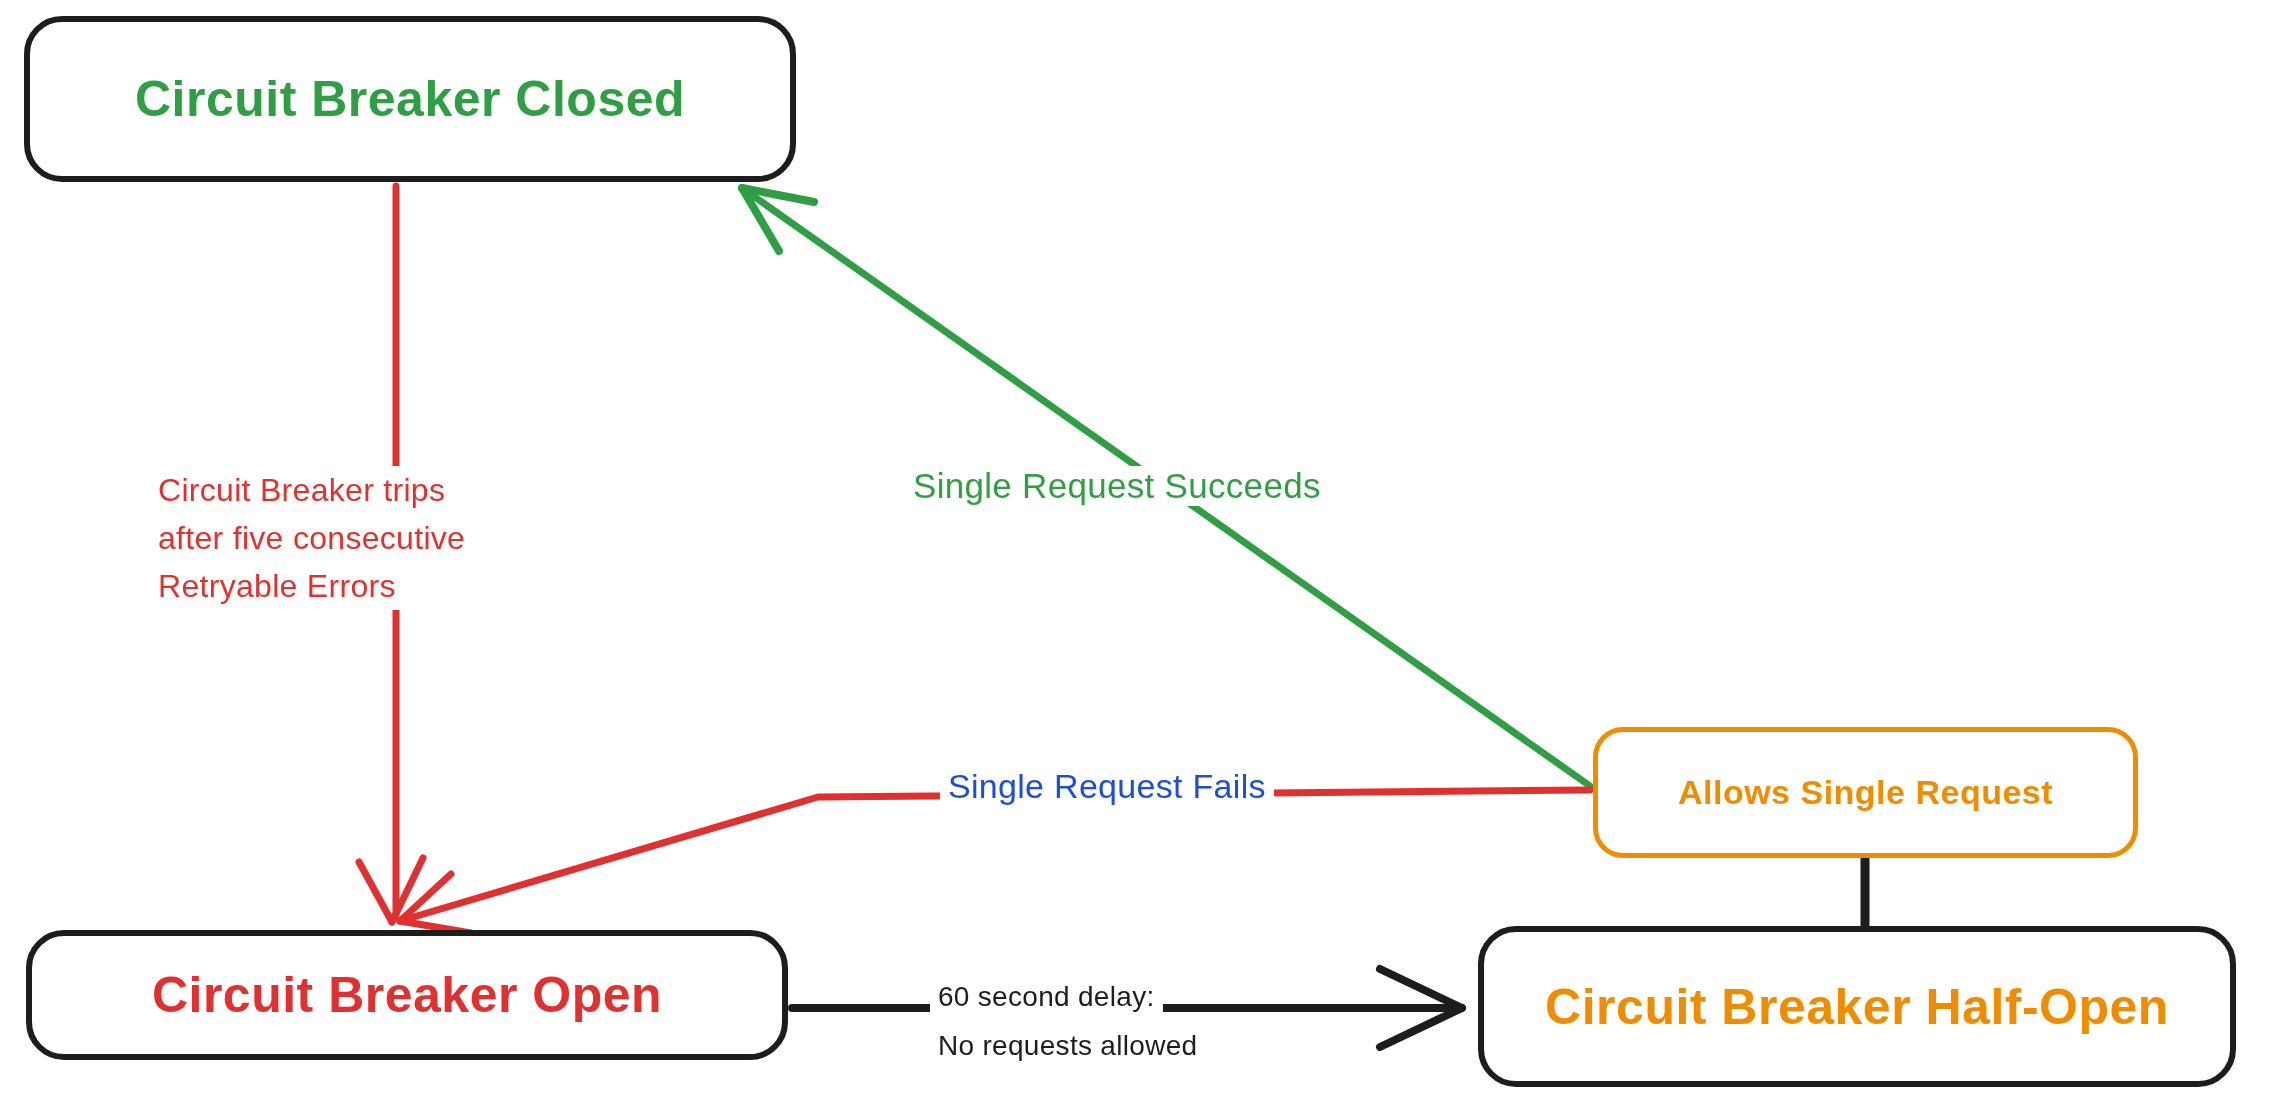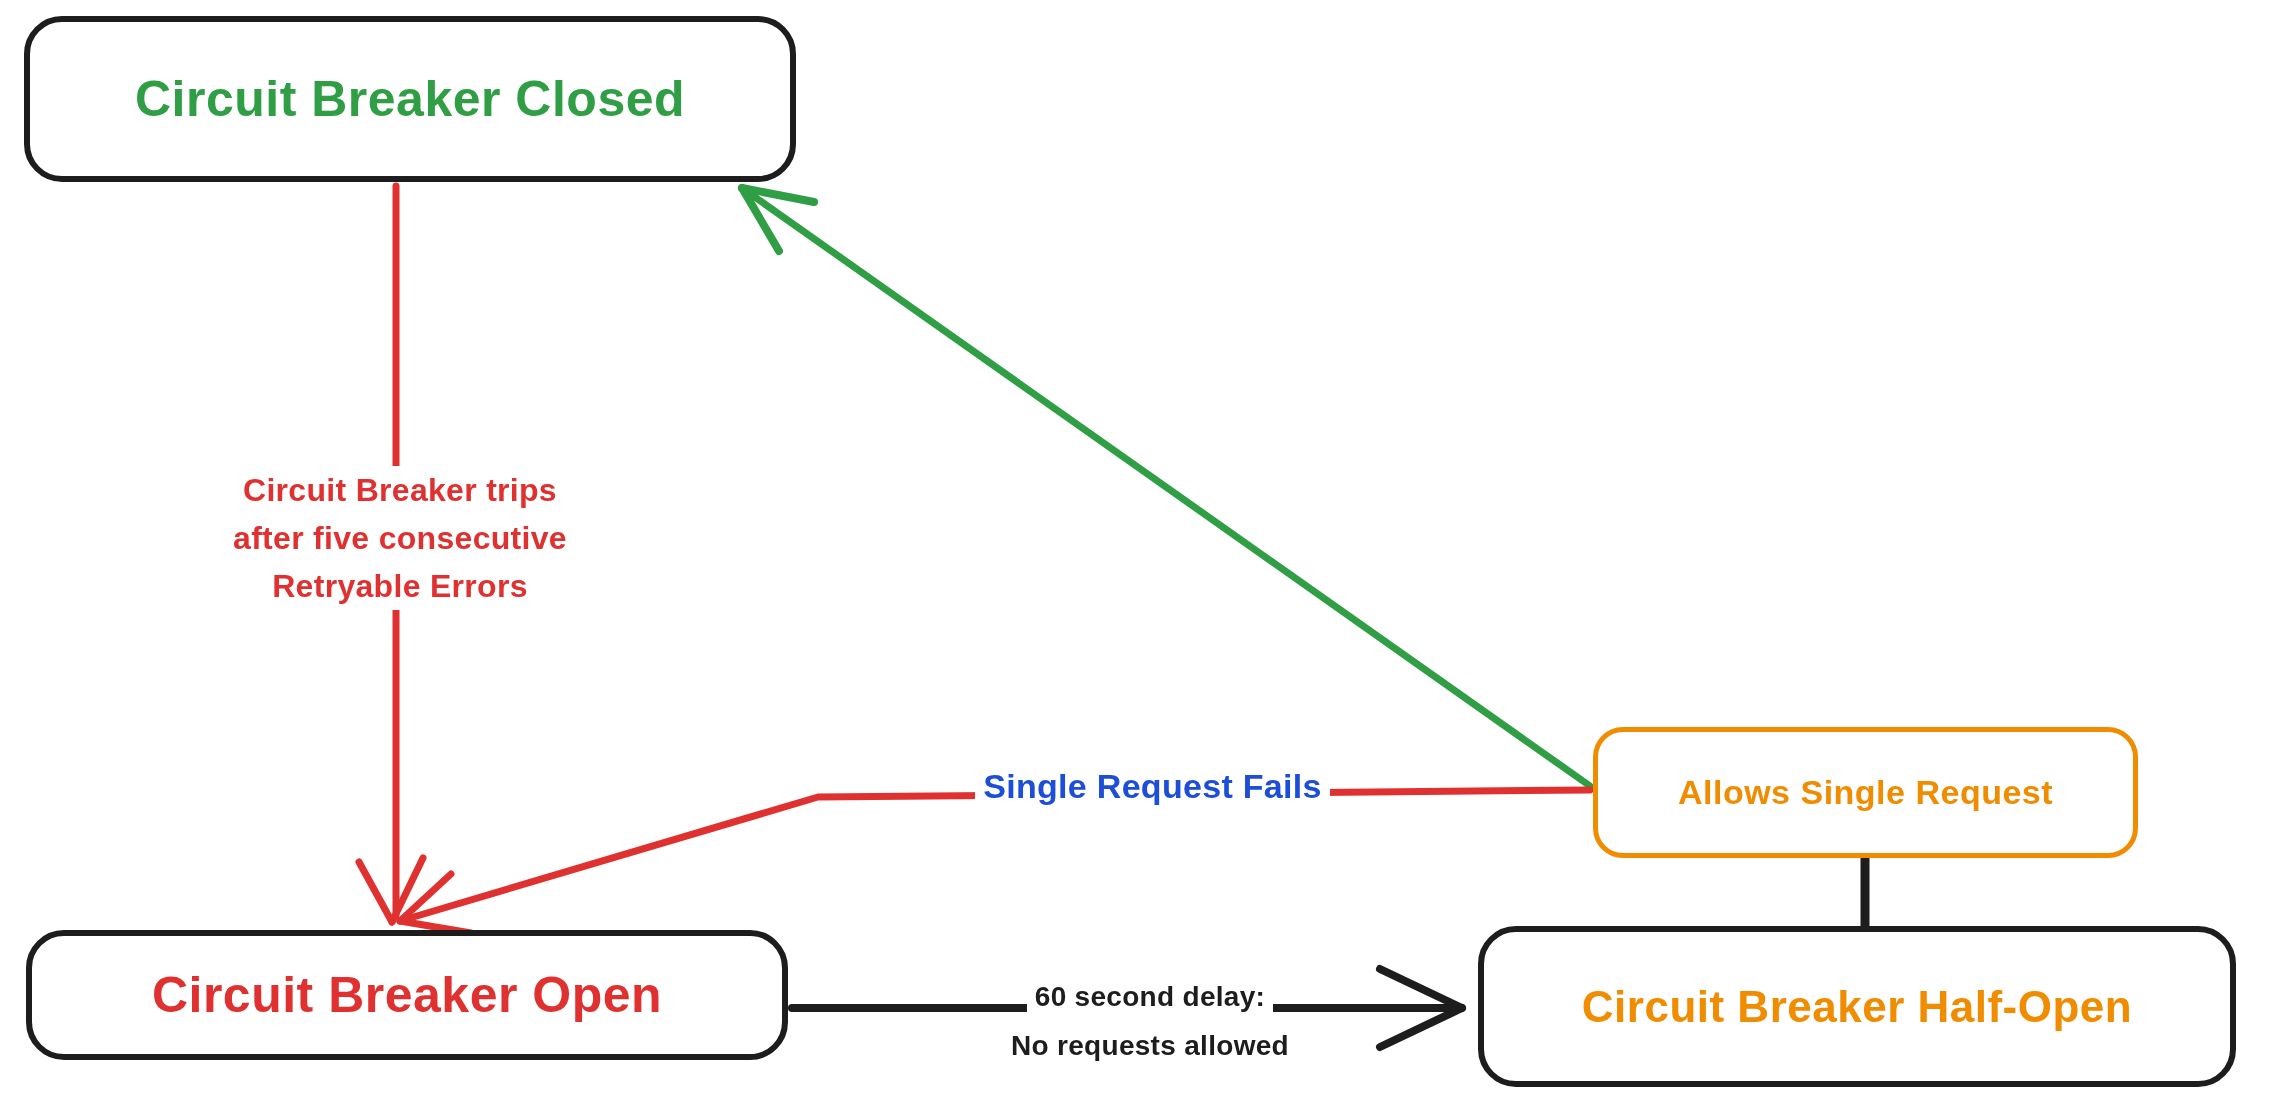--- a/index.html
+++ b/index.html
@@ -44,28 +44,28 @@
     font-weight: bold;
     letter-spacing: 0.5px;
     white-space: nowrap;
   }
   .closed    { left: 24px;   top: 16px;  width: 772px; height: 166px; text-align: center; }
   .open      { left: 26px;   top: 930px; width: 762px; height: 130px; }
   .half-open { left: 1478px; top: 926px; width: 758px; height: 161px; }
   .allows    { left: 1593px; top: 727px; width: 545px; height: 131px; }
   .closed .node-label    { font-size: 50px; color: #2f9e44; }
   .open .node-label      { font-size: 50px; color: #e03131; }
-  .half-open .node-label { font-size: 44px; color: #f08c00; }
+  .half-open .node-label { font-size: 50px; color: #f08c00; }
   .allows .node-label    { font-size: 34px; color: #f08c00; text-align: right; }
   
   .edge-label {
     position: absolute;
     z-index: 2;
-    text-align: center;
-    font-weight: bold;
+    text-align: left;
+    font-weight: normal;
     letter-spacing: 0.3px;
   }
   .edge-label .lbl-line {
     display: inline-block;
     background: #ffffff;
     padding: 0 8px;
     white-space: nowrap;
   }
   .trip-label {
     left: 150px; top: 466px; width: 500px;
@@ -119,20 +119,23 @@
       <path d="M1865,857 L1865,927" stroke-width="9" stroke="#1d1d1d"></path>
     </g>
   </svg>
 
   <div class="edge-label trip-label">
     <div><span class="lbl-line">Circuit Breaker trips</span></div>
     <div><span class="lbl-line">after five consecutive</span></div>
     <div><span class="lbl-line">Retryable Errors</span></div>
   </div>
 
+  <div class="edge-label succeeds-label">
+    <span class="lbl-line">Single Request Succeeds</span>
+  </div>
 
   <div class="edge-label fails-label">
     <span class="lbl-line">Single Request Fails</span>
   </div>
 
   <div class="edge-label delay-label">
     <div><span class="lbl-line">60 second delay:</span></div>
     <div><span class="lbl-line">No requests allowed</span></div>
   </div>
 

